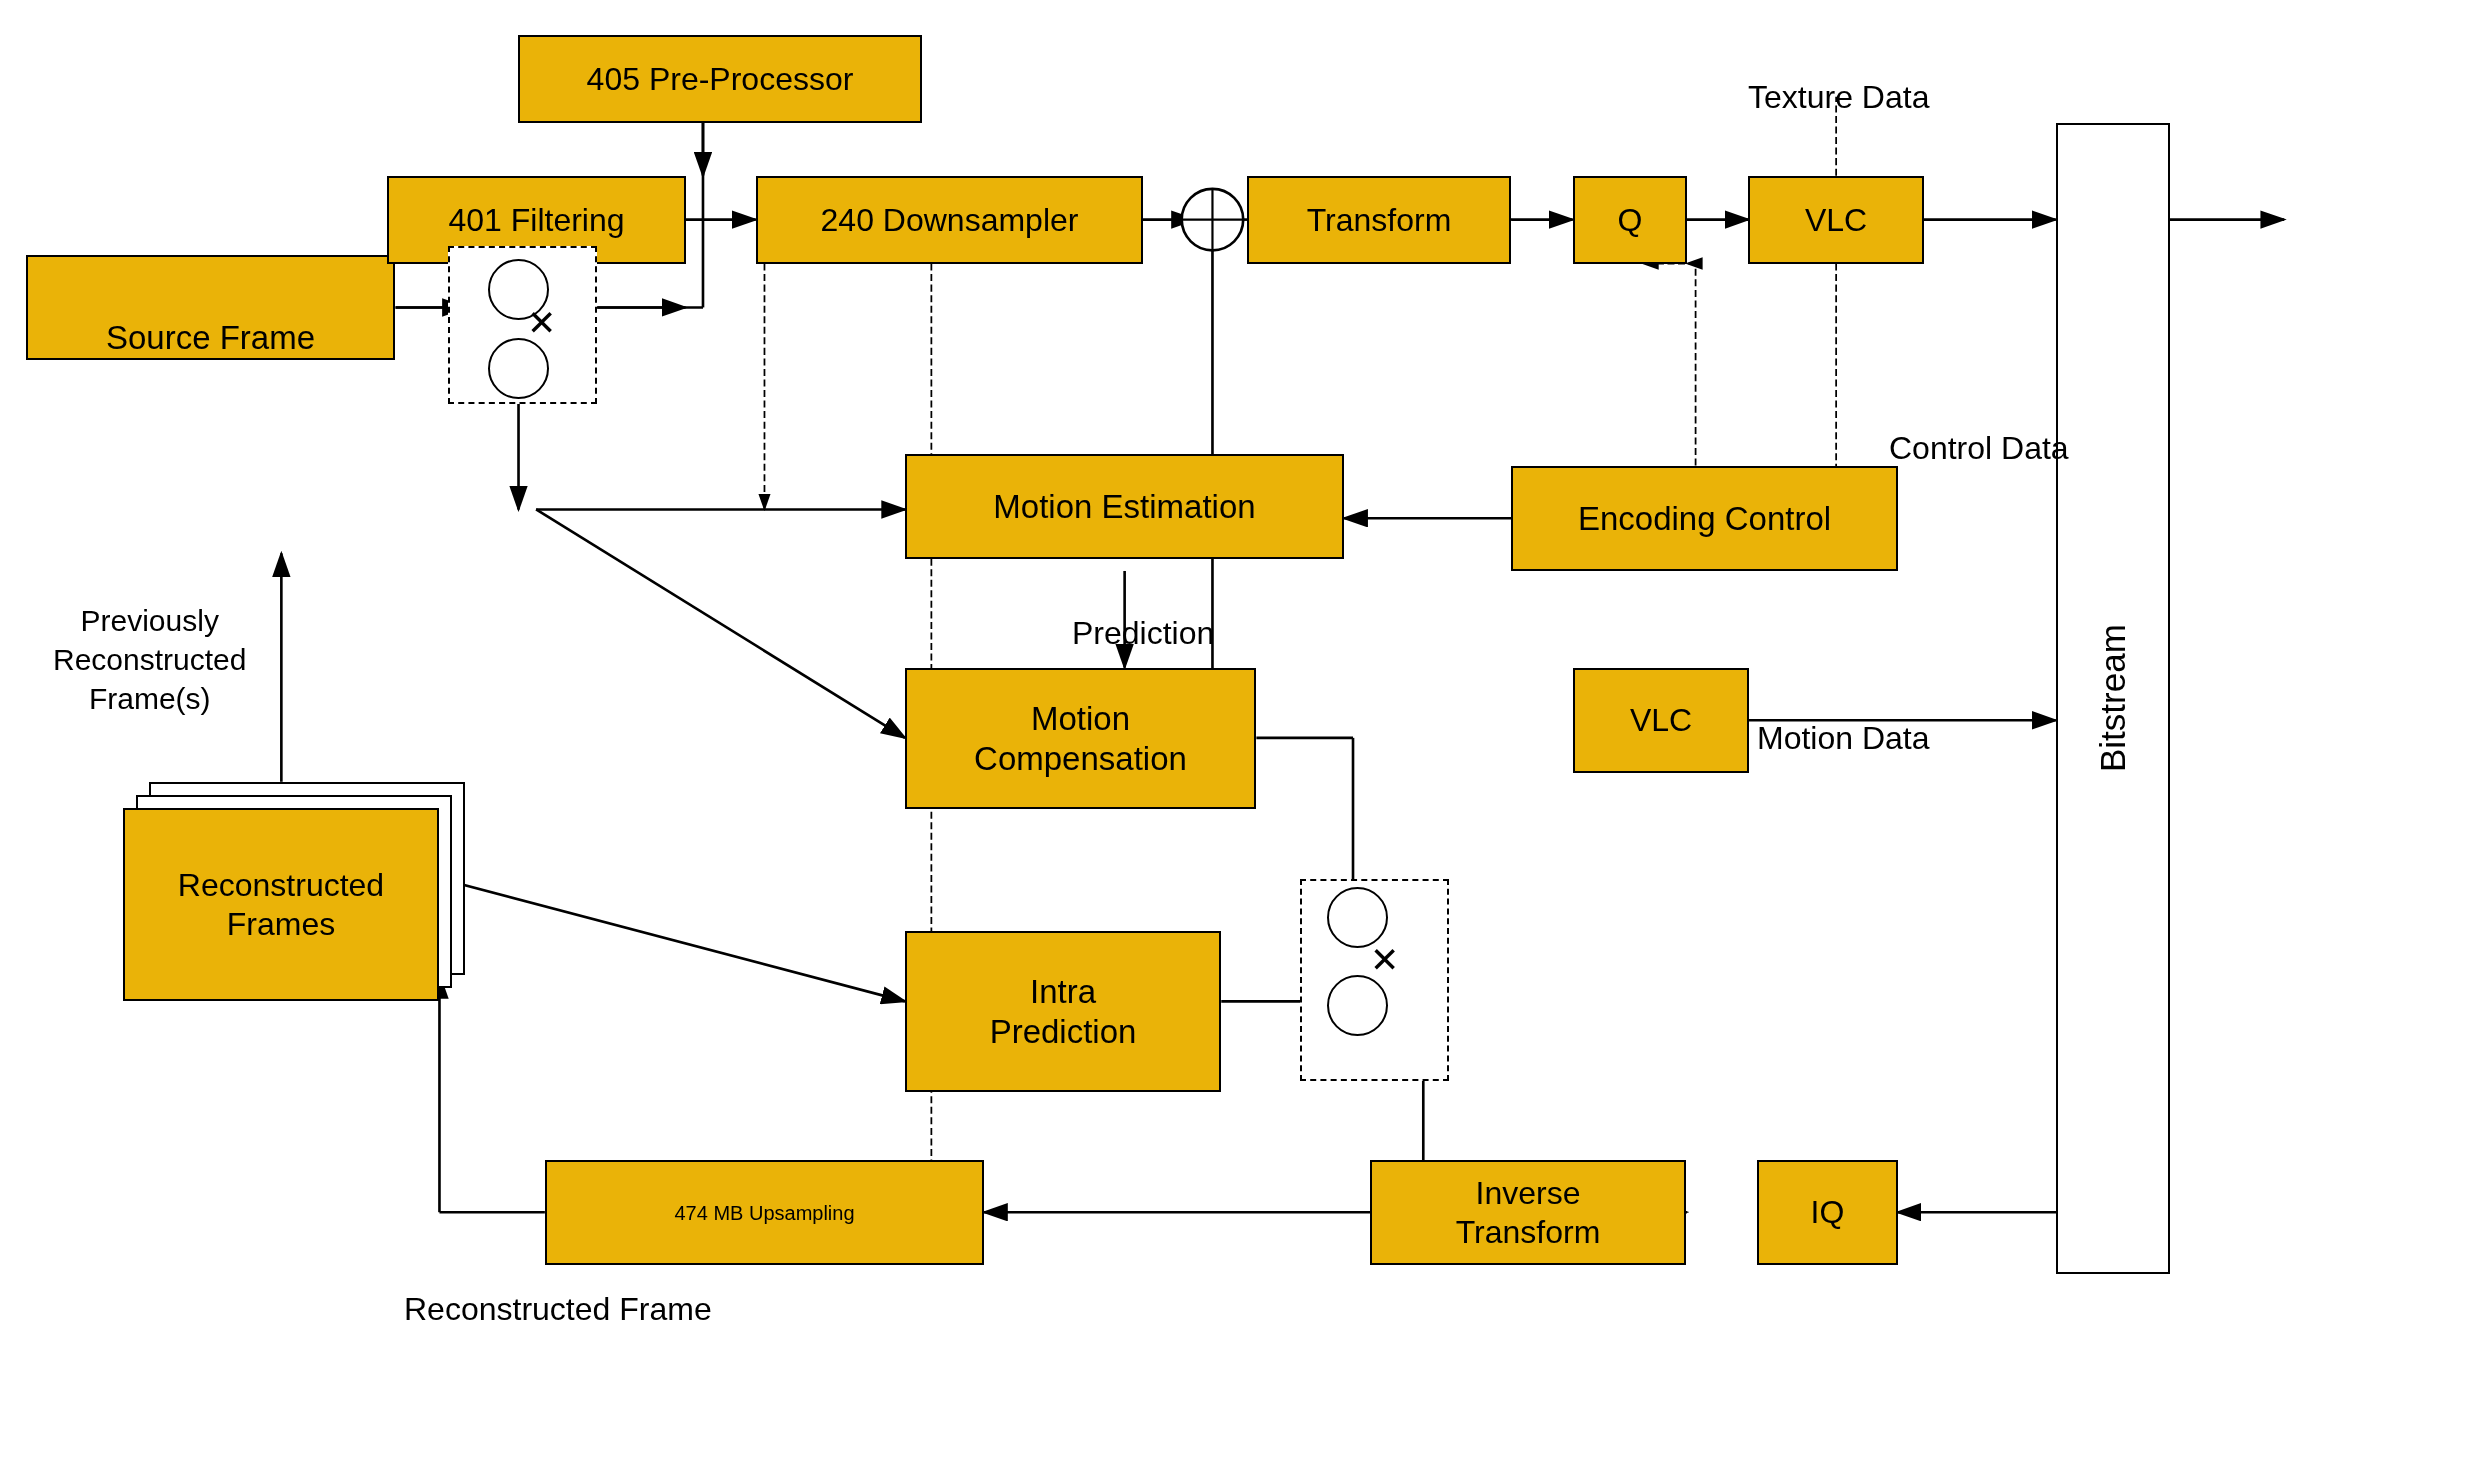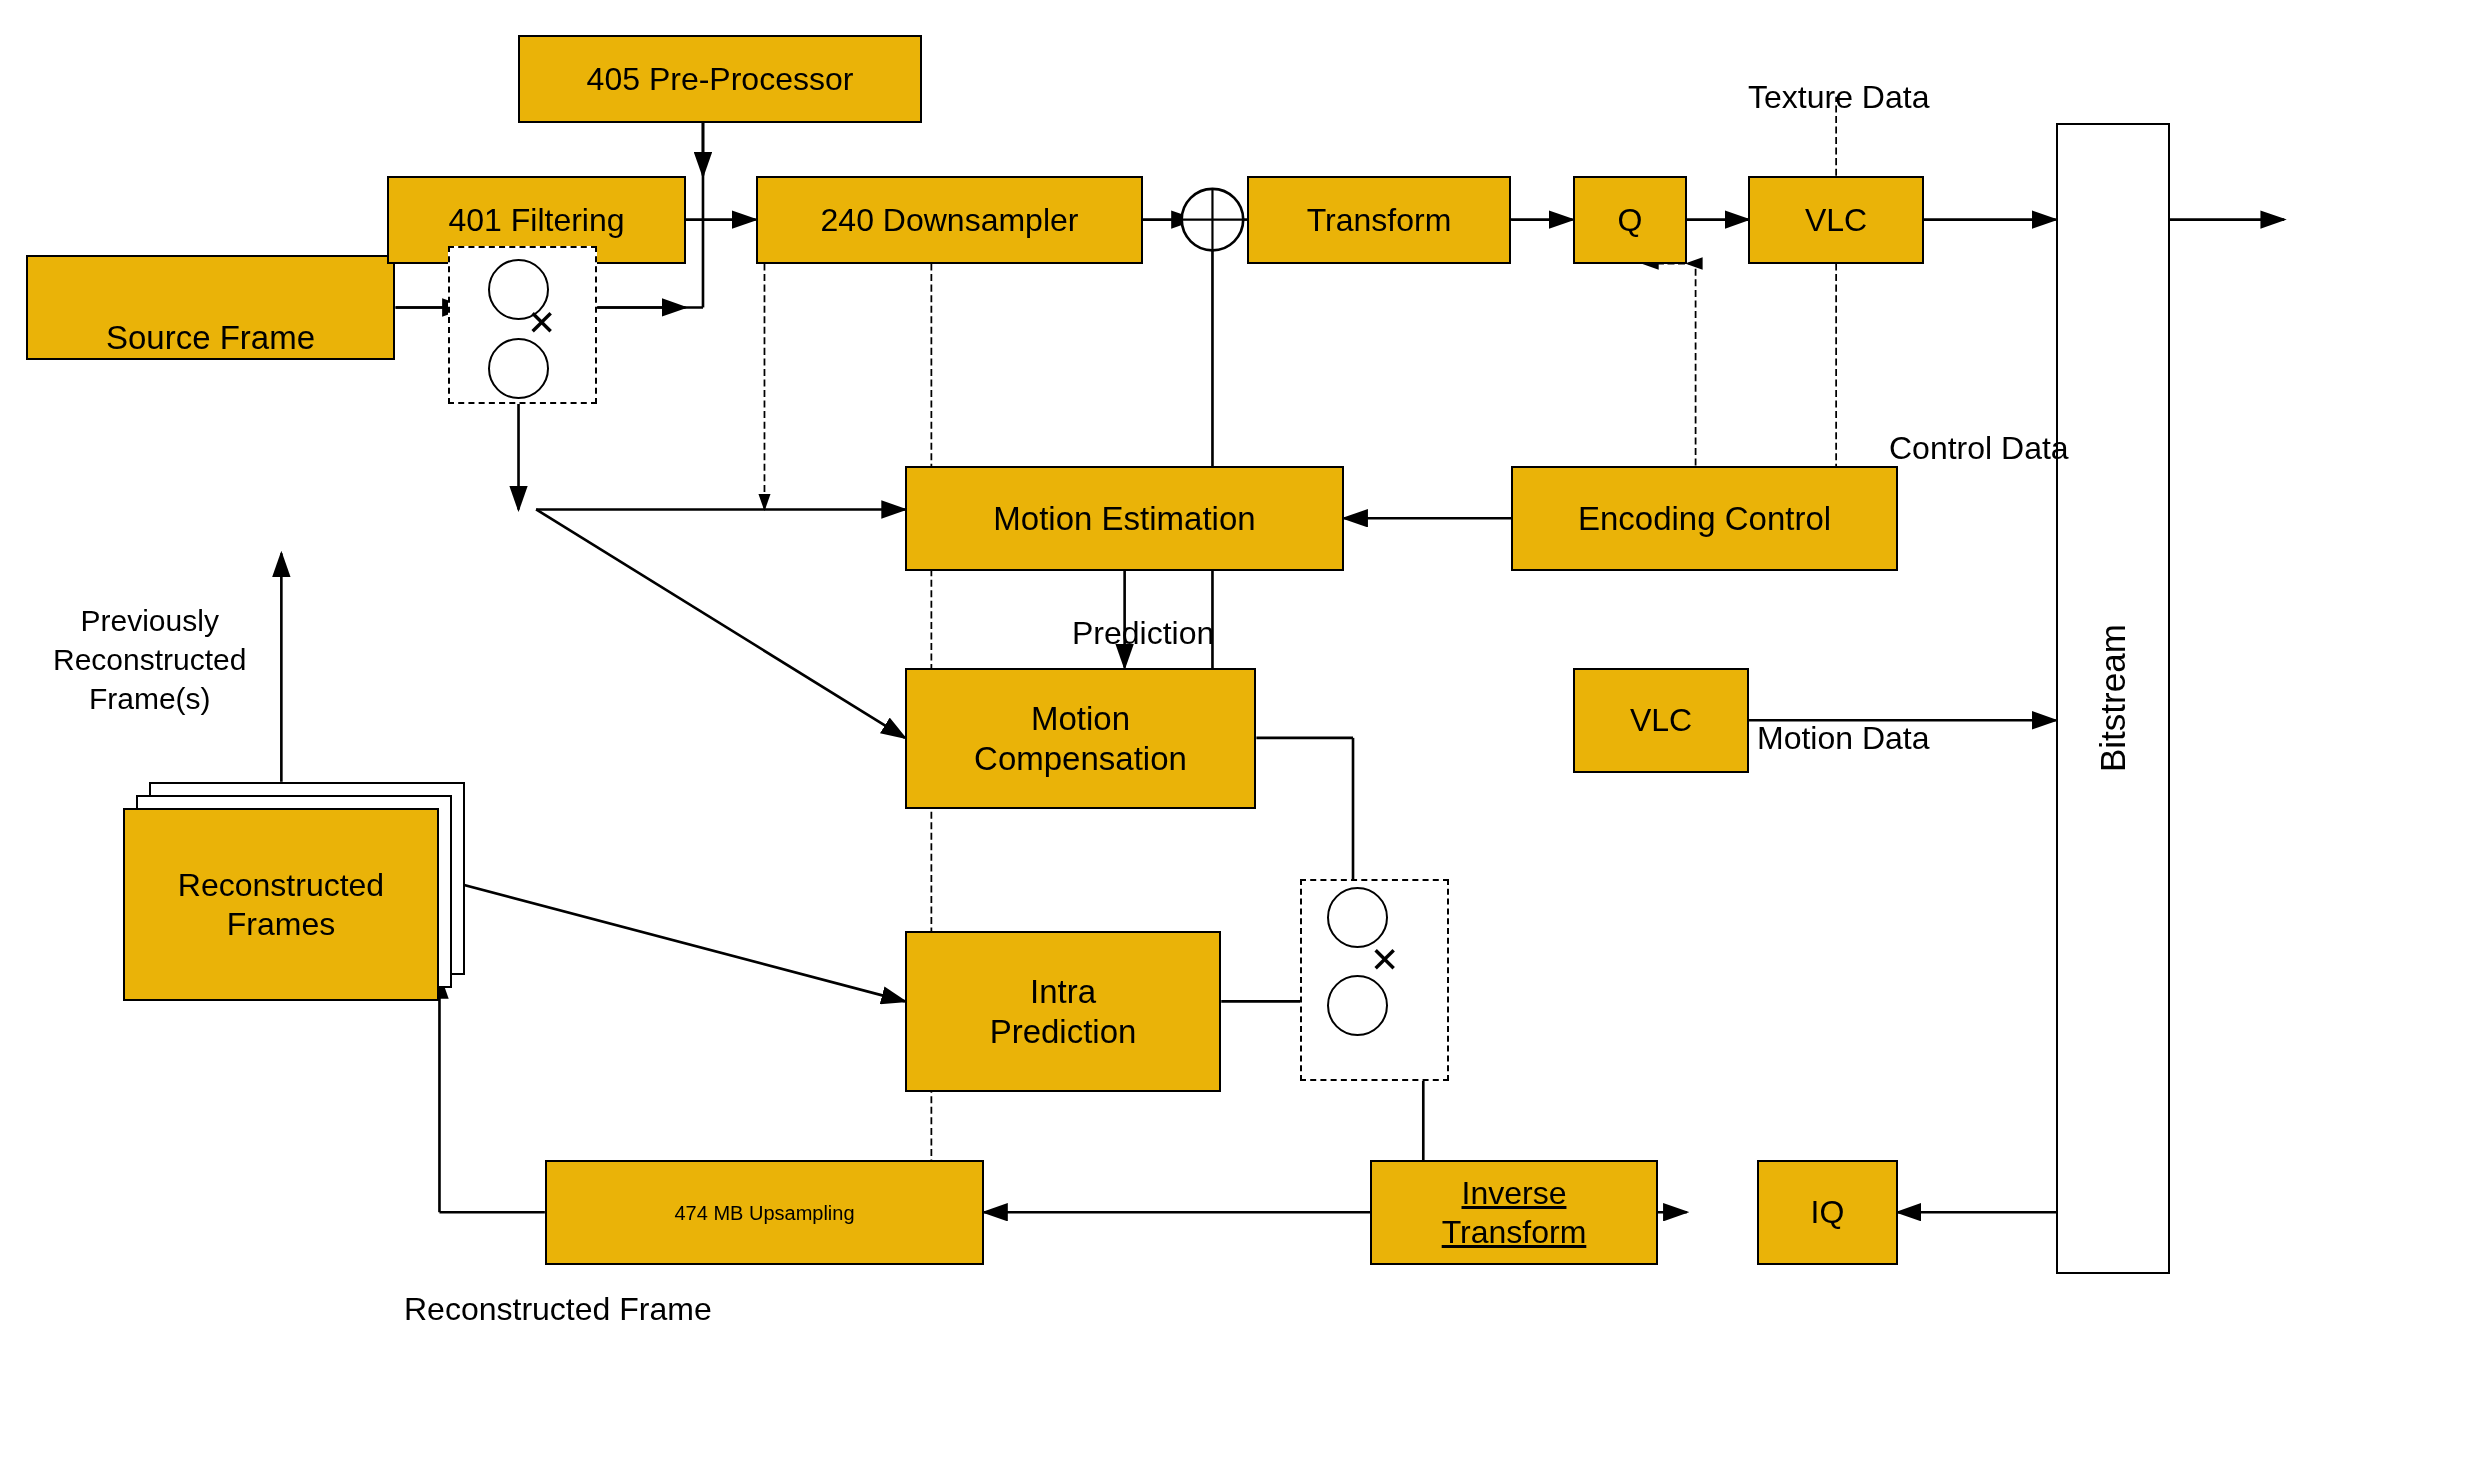--- a/index.html
+++ b/index.html
@@ -211,21 +211,21 @@
   <div class="circle" style="left:488px; top:259px; width:61px; height:61px; font-size:26px;">
     <span></span>
   </div>
   <div class="circle" style="left:488px; top:338px; width:61px; height:61px; font-size:26px;">
     <span></span>
   </div>
 
   <div style="position:absolute; left:527px; top:303px; font-size:35px; color:#000;">✕</div>
 
 
-  <div class="block" style="left:905px; top:466px; width:439px; height:105px; font-size:33px;">
+  <div class="block" style="left:905px; top:454px; width:439px; height:105px; font-size:33px;">
     <span>Motion Estimation</span>
   </div>
 
   <div class="block" style="left:1511px; top:466px; width:387px; height:105px; font-size:33px;">
     <span>Encoding Control</span>
   </div>
 
   <div class="block" style="left:905px; top:668px; width:351px; height:141px; font-size:33px; white-space:pre-line;">
     <span style="white-space:pre-line;">Motion
 Compensation</span>
@@ -257,21 +257,21 @@
   <div class="circle" style="left:1327px; top:887px; width:61px; height:61px; font-size:26px;">
   </div>
   <div class="circle" style="left:1327px; top:975px; width:61px; height:61px; font-size:26px;">
   </div>
   <div style="position:absolute; left:1370px; top:940px; font-size:35px; color:#000;">✕</div>
 
   <div class="block" style="left:545px; top:1160px; width:439px; height:105px; font-size:20px;">
     <span>474 MB Upsampling</span>
   </div>
 
-  <div class="block" style="left:1370px; top:1160px; width:288px; height:105px; font-size:32px; white-space:pre-line;text-decoration:underline;">
+  <div class="block" style="left:1370px; top:1160px; width:316px; height:105px; font-size:32px; white-space:pre-line;">
     <span style="white-space:pre-line;">Inverse
 Transform</span>
   </div>
 
   <div class="block" style="left:1757px; top:1160px; width:141px; height:105px; font-size:32px;">
     <span>IQ</span>
   </div>
 
   <div class="bitstream-block" style="left:2056px; top:123px; width:114px; height:1151px; font-size:35px;">
     <span>Bitstream</span>

